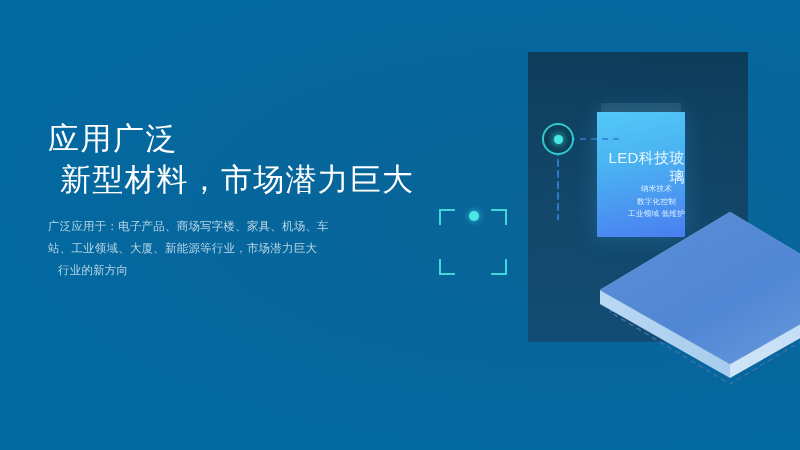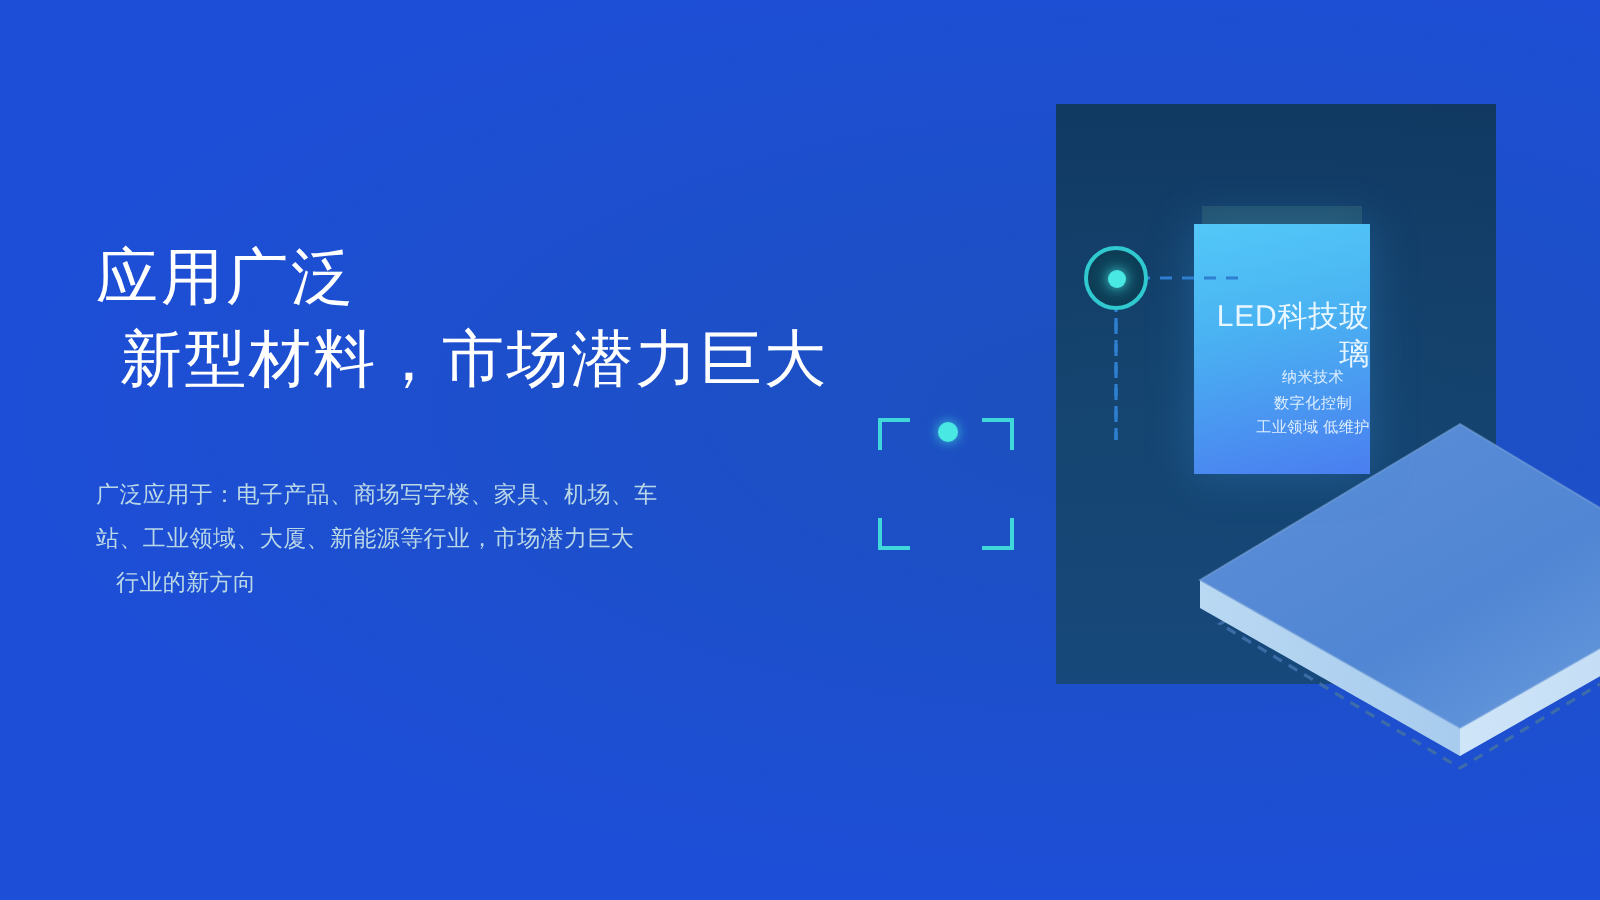--- a/index.html
+++ b/index.html
@@ -5,21 +5,21 @@
 <style>
   html,body{margin:0;padding:0;background:#081d2c;}
   body{
     font-family:"Liberation Sans","DejaVu Sans",sans-serif;
     -webkit-font-smoothing:antialiased;
   }
   #slide{
     position:relative;
     width:800px;height:450px;
     overflow:hidden;
-    background:#1d4ed8;
+    background:#0369a1;
   }
 
   
   .bg-panel{
     position:absolute;
     left:528px;top:52px;width:220px;height:290px;
     background:linear-gradient(180deg,#0d3149 0%,#113b57 55%,#15456a 100%);
     opacity:.85;
   }
   .bg-vignette{
@@ -33,21 +33,21 @@
     position:absolute;left:48px;top:118px;
     color:#ffffff;
     font-size:31px;line-height:41px;
     font-weight:400;
     letter-spacing:1.5px;
     white-space:nowrap;
   }
   .headline .l2{letter-spacing:1.2px;margin-left:12px;}
 
   .body-copy{
-    position:absolute;left:48px;top:237px;width:330px;
+    position:absolute;left:48px;top:215px;width:330px;
     color:#b9d7e6;
     font-size:11.5px;line-height:22px;
     letter-spacing:.2px;
   }
   .body-copy div{white-space:nowrap;}
   .body-copy .i1{text-indent:0px;}
   .body-copy .i2{text-indent:0px;}
   .body-copy .i3{text-indent:10px;}
 
   

